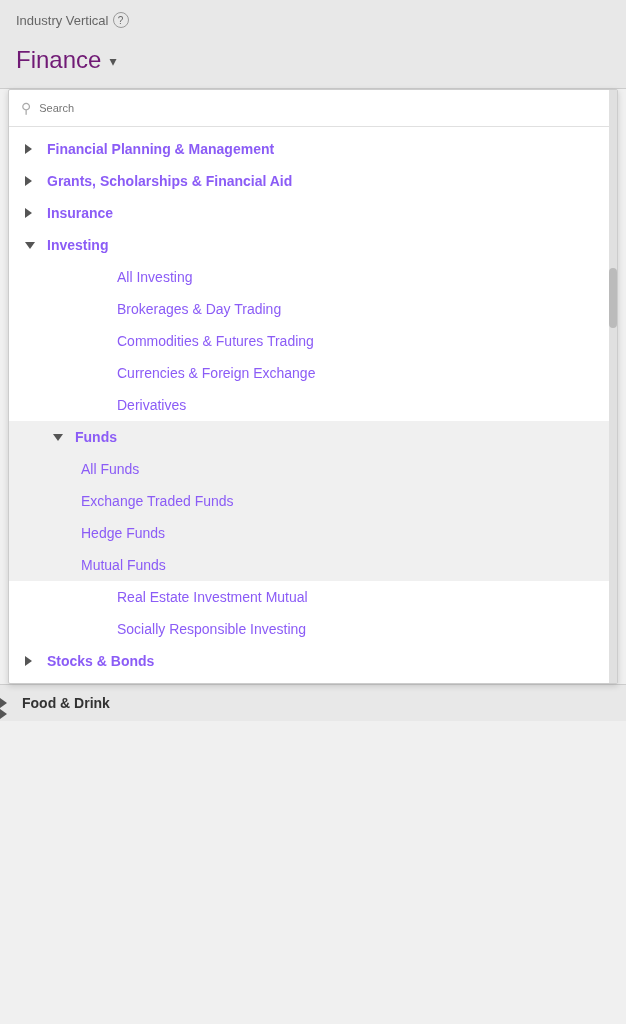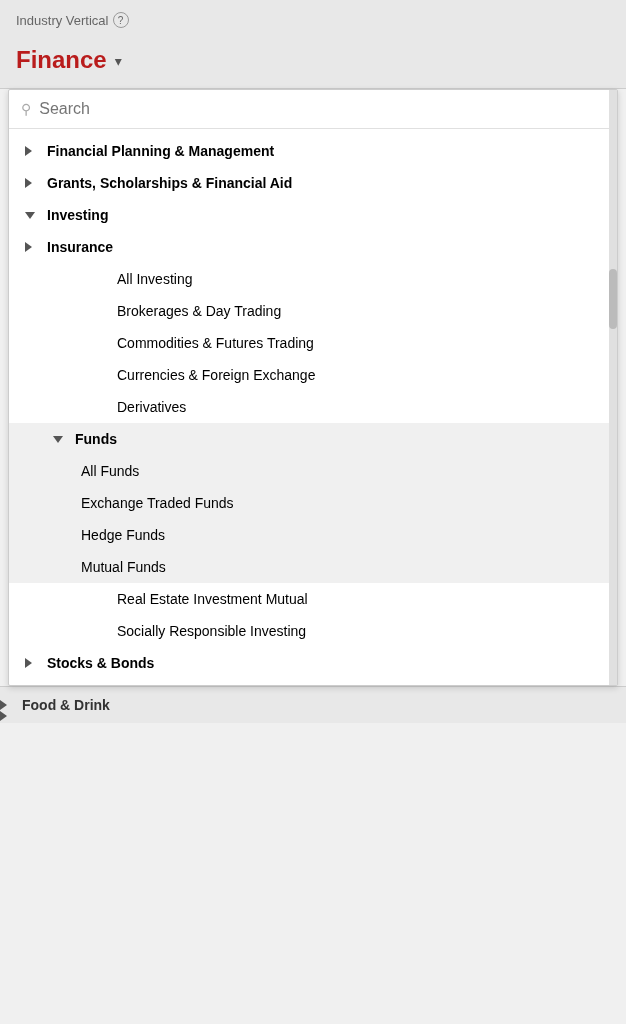--- a/index.html
+++ b/index.html
@@ -45,22 +45,22 @@
     .finance-selector {
       display: flex;
       align-items: center;
       gap: 8px;
       padding: 10px 0 14px 0;
       cursor: pointer;
     }
 
     .finance-title {
       font-size: 24px;
-      font-weight: bold;
-      color: #b91c1c;
+      font-weight: normal;
+      color: #701a75;
     }
 
     .dropdown-arrow {
       font-size: 14px;
       color: #555;
       margin-top: 2px;
     }
 
     .dropdown-panel {
       background: #fff;
@@ -80,37 +80,37 @@
     }
 
     .search-icon-wrap {
       color: #aaa;
       font-size: 14px;
     }
 
     .search-input {
       border: none;
       outline: none;
-      font-size: 16px;
+      font-size: 11px;
       color: #737373;
       width: 100%;
       background: transparent;
     }
 
     .tree-list {
       padding: 6px 0;
     }
 
     .tree-item {
       display: flex;
       align-items: center;
       padding: 8px 16px;
       cursor: pointer;
       font-size: 14px;
-      color: #000000;
+      color: #8b5cf6;
     }
 
     .tree-item.parent {
       font-weight: bold;
       font-size: 14px;
     }
 
     .tree-item.child {
       padding-left: 108px;
       font-weight: normal;
@@ -216,27 +216,27 @@
       <span class="triangle right"></span>
       <span>Financial Planning &amp; Management</span>
     </div>
 
     <div class="tree-item parent">
       <span class="triangle right"></span>
       <span>Grants, Scholarships &amp; Financial Aid</span>
     </div>
 
     <div class="tree-item parent">
+      <span class="triangle right"></span>
+      <span>Insurance</span>
+    </div>
+
+    <div class="tree-item parent">
       <span class="triangle down"></span>
       <span>Investing</span>
-    </div>
-
-    <div class="tree-item parent">
-      <span class="triangle right"></span>
-      <span>Insurance</span>
     </div>
 
     <div class="tree-item child">
       <span>All Investing</span>
     </div>
 
     <div class="tree-item child">
       <span>Brokerages &amp; Day Trading</span>
     </div>
 

